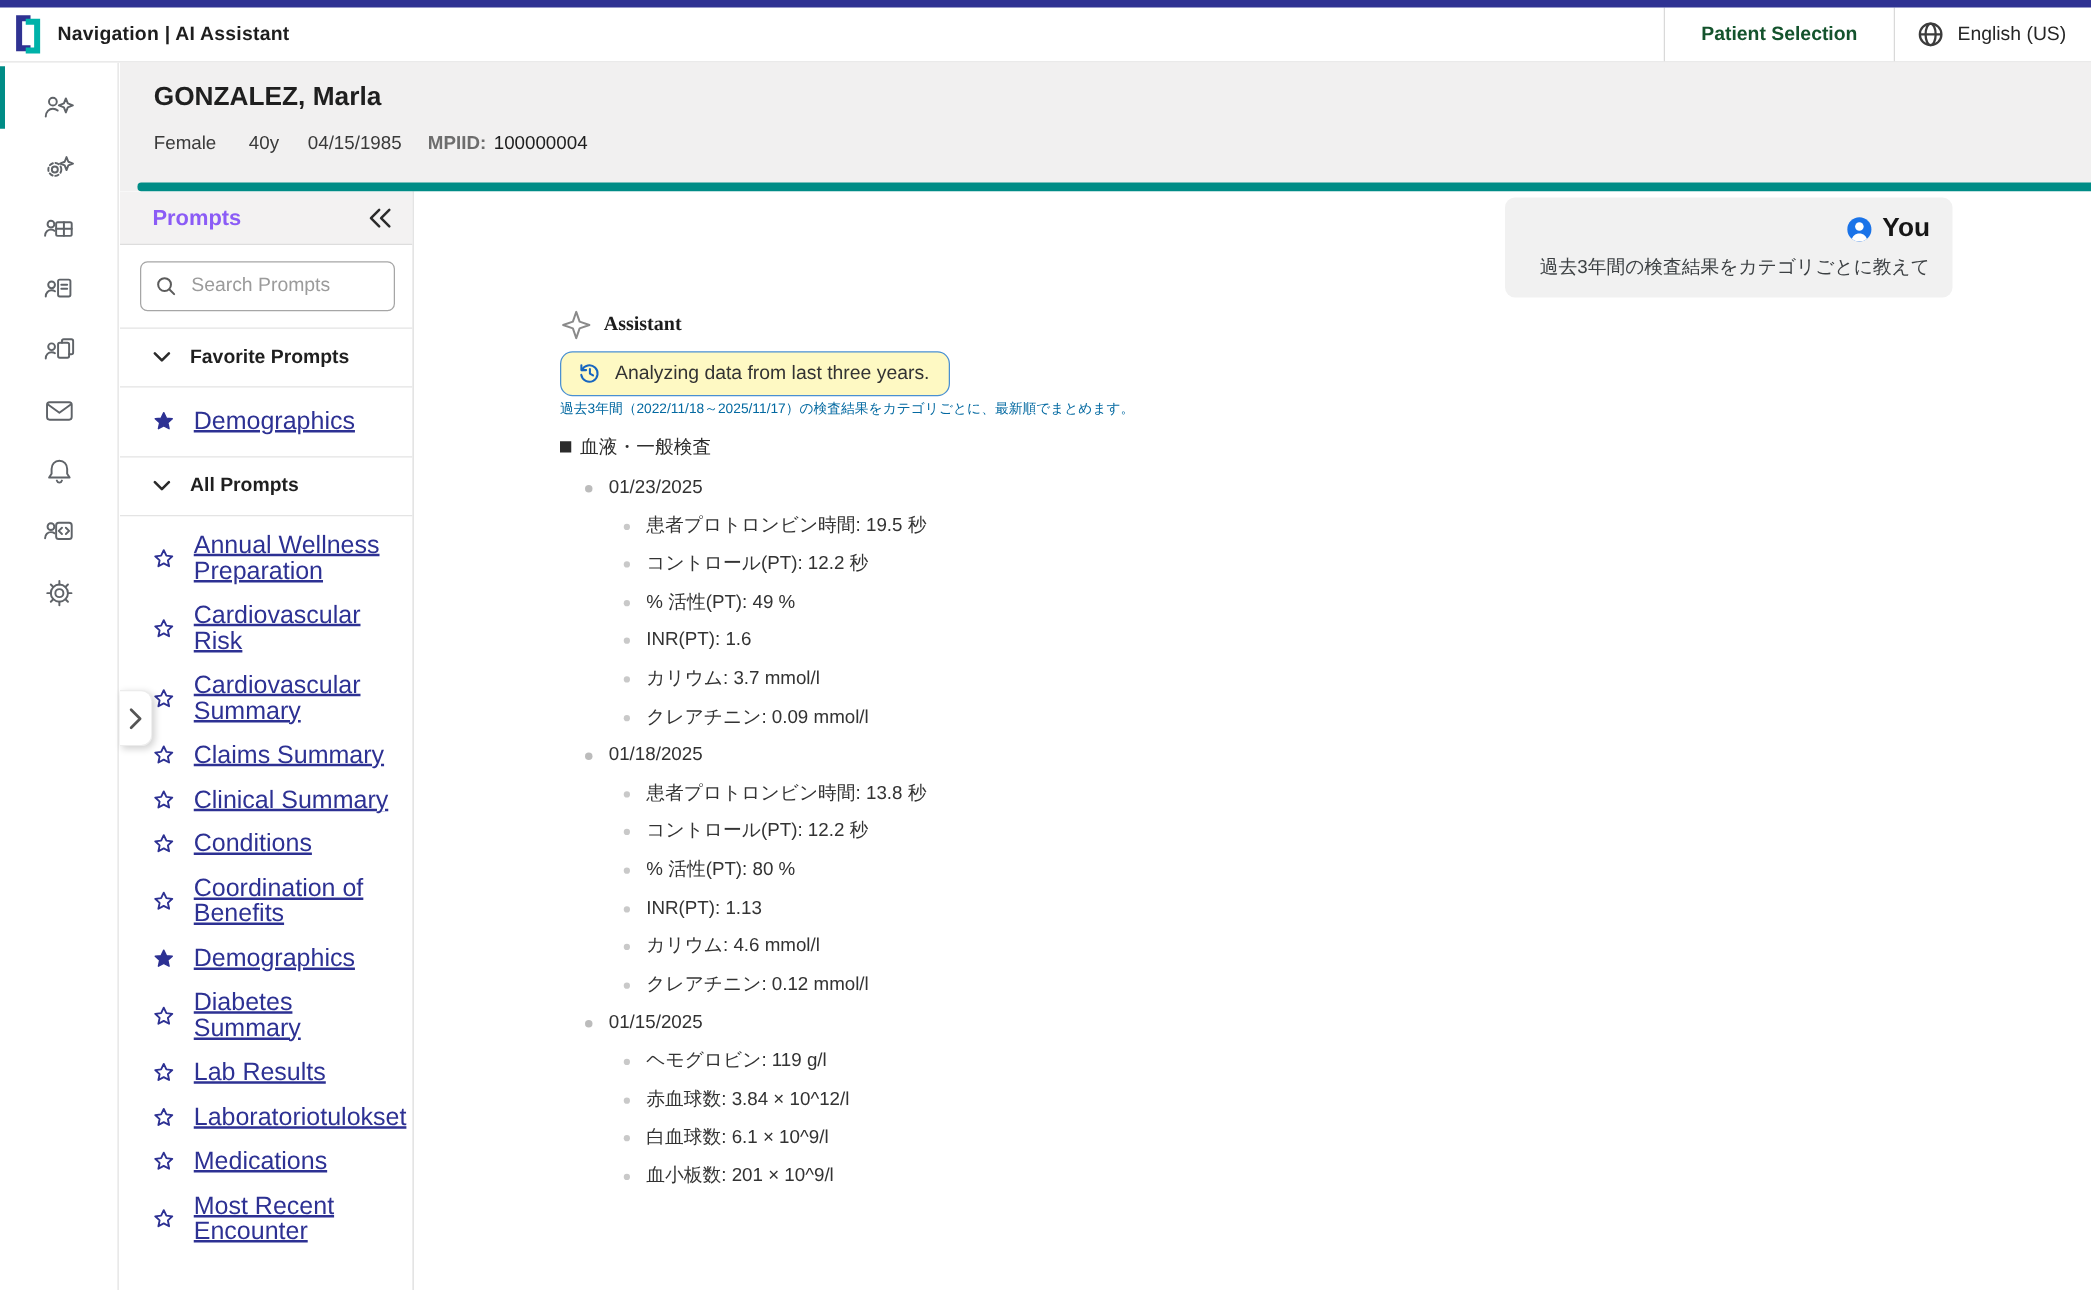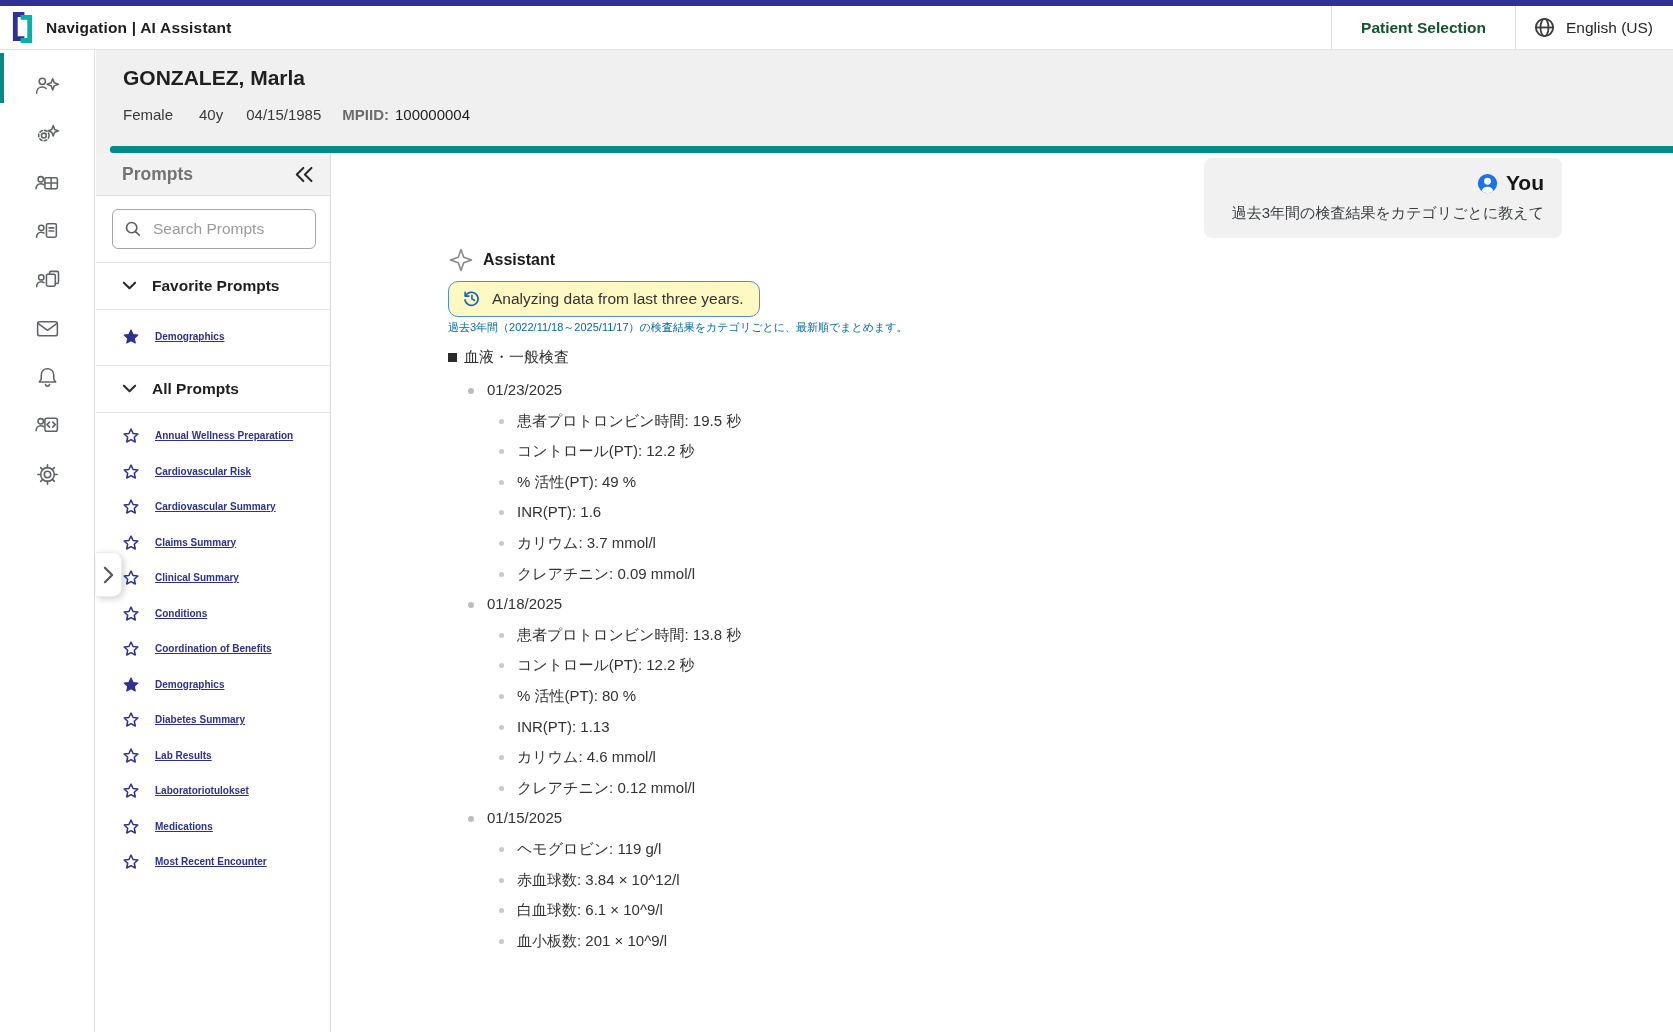--- a/index.html
+++ b/index.html
@@ -53,40 +53,40 @@
 
   
   .prompts {
     position:absolute; left:96px; top:153px; width:235px; bottom:0; background:#fff;
     border-right:1px solid #dcdcdc; overflow:hidden; z-index:2;
   }
   .prompts-header {
     height:43px; background:#f3f2f2; border-bottom:1px solid #dddddd;
     display:flex; align-items:center; justify-content:space-between; padding:0 16px 0 26px;
   }
-  .prompts-title { font-size:17.5px; font-weight:bold; color:#737373; }
+  .prompts-title { font-size:17.5px; font-weight:bold; color:#8b5cf6; }
   .collapse-btn { cursor:pointer; display:flex; align-items:center; }
   .search-wrap { padding:13px 14px 13px 16px; }
   .search-box {
     display:flex; align-items:center; gap:9px; border:1px solid #a6a6a6; border-radius:6px;
     height:40px; padding:0 11px; background:#fff;
   }
   .search-box input {
     border:none; outline:none; font-size:15.5px; color:#333; width:100%;
     font-family:"Liberation Sans", sans-serif; background:transparent;
   }
   .search-box input::placeholder { color:#9b9b9b; }
   .sep { border:none; border-top:1px solid #e4e4e4; margin:0; }
   .section-row { display:flex; align-items:center; gap:15px; padding:14px 0 14px 26px; cursor:pointer; }
   .section-label { font-weight:bold; font-size:15.5px; color:#1f1f1f; }
   .prompt-list { list-style:none; margin:0; padding:6px 0; }
   .prompt-list.fav { padding:5px 0; }
   .prompt-item { display:flex; align-items:center; gap:15px; padding:7.5px 10px 7.5px 26px; }
   .prompt-list.fav .prompt-item { padding-top:12px; padding-bottom:12px; }
-  .prompt-item a { color:#2d3193; font-size:10px; line-height:20.5px; text-decoration:underline; cursor:pointer;font-weight:bold; }
+  .prompt-item a { color:#2d3193; font-size:20px; line-height:20.5px; text-decoration:underline; cursor:pointer; }
   .star { flex:none; cursor:pointer; }
 
   .expand-handle {
     position:absolute; left:96px; top:552px; width:26px; height:45px; background:#fff;
     border:1px solid #ececec; border-left:none; border-radius:0 9px 9px 0;
     box-shadow:2px 2px 6px rgba(0,0,0,.18); display:flex; align-items:center; justify-content:center;
     cursor:pointer; z-index:6;
   }
 
   
@@ -94,21 +94,21 @@
   .user-bubble {
     position:absolute; top:5px; right:111px; width:358px; background:#f1f1f1;
     border-radius:8px; padding:13px 18px 15px; text-align:right;
   }
   .user-head { display:flex; justify-content:flex-end; align-items:center; gap:8px;
     font-weight:bold; font-size:21px; color:#161616; }
   .user-msg { margin-top:9px; font-size:15px; color:#3c4043; }
 
   .assistant { position:absolute; left:116px; top:94px; width:980px; }
   .assistant-head { display:flex; align-items:center; gap:9px; }
-  .assistant-name { font-weight:bold; font-size:16px; color:#1c1c1c; }
+  .assistant-name { font-weight:bold; font-size:16px; color:#1c1c1c;font-family:Liberation Serif, serif; }
   .status-pill {
     margin-top:8px; display:inline-flex; align-items:center; gap:11px;
     border:1.5px solid #4a90d2; background:#fef9c3; border-radius:10px;
     padding:7px 15px 8px 13px; font-size:15.5px; color:#333;
   }
   .intro { font-size:11px; color:#0369a1; line-height:21px; }
   .section-head { margin-top:10px; font-size:15px; color:#2e2e2e; display:flex; align-items:center; gap:7px; }
   .square-bullet { width:9px; height:9px; background:#2b2b2b; display:inline-block; flex:none; }
   ul.groups { list-style:none; margin:8px 0 0; padding:0 0 0 18px; }
   .group-date { display:block; position:relative; padding-left:21px; line-height:30.6px; font-size:15px; color:#333; }

